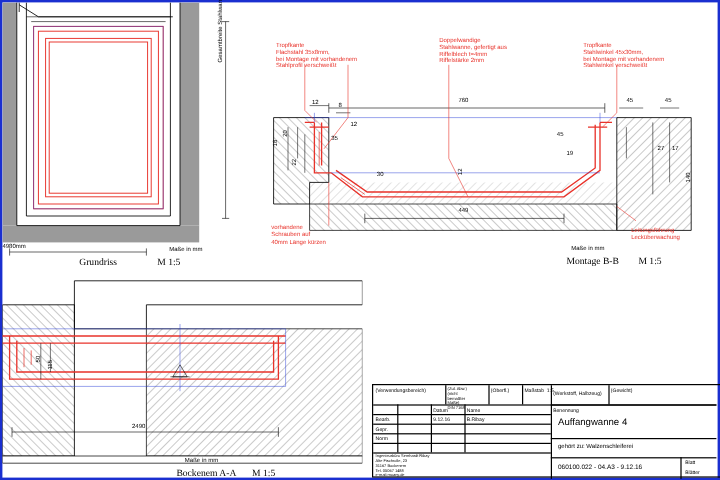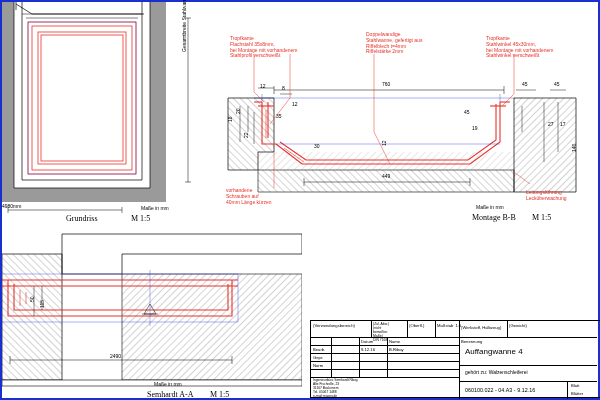--- a/index.html
+++ b/index.html
@@ -245,21 +245,21 @@
 
       <g stroke="#000" stroke-width="0.45" fill="none">
         <path d="M32 56 L32 86"></path>
         <path d="M40 56 L40 80"></path>
       </g>
     </svg>
     <div class="abs txt" style="left:108px;top:124px;">2490</div>
     <div class="abs txt" style="left:28px;top:72px;transform:rotate(-90deg);transform-origin:left top;">50</div>
     <div class="abs txt" style="left:38px;top:78px;transform:rotate(-90deg);transform-origin:left top;">115</div>
     <div class="abs txt" style="left:152px;top:152px;">Maße in mm</div>
-    <div class="abs ttl" style="left:145px;top:160px;">Semhardt A-A</div>
+    <div class="abs ttl" style="left:145px;top:160px;">Bockenem A-A</div>
     <div class="abs ttl" style="left:208px;top:160px;">M 1:5</div>
   </div>
 
   <div class="tb">
 
     <div class="ln" style="left:0;top:16px;width:286px;height:1px;"></div>
     <div class="ln" style="left:0;top:24px;width:148px;height:1px;"></div>
     <div class="ln" style="left:0;top:32px;width:148px;height:1px;"></div>
     <div class="ln" style="left:0;top:40px;width:148px;height:1px;"></div>
     <div class="ln" style="left:0;top:48px;width:148px;height:1px;"></div>

